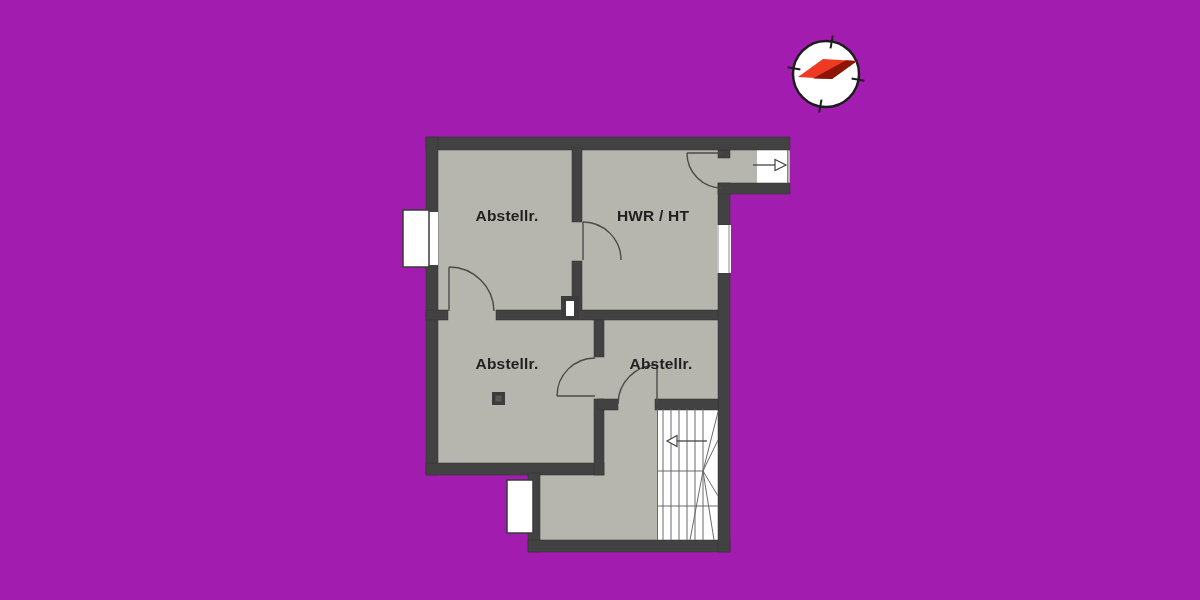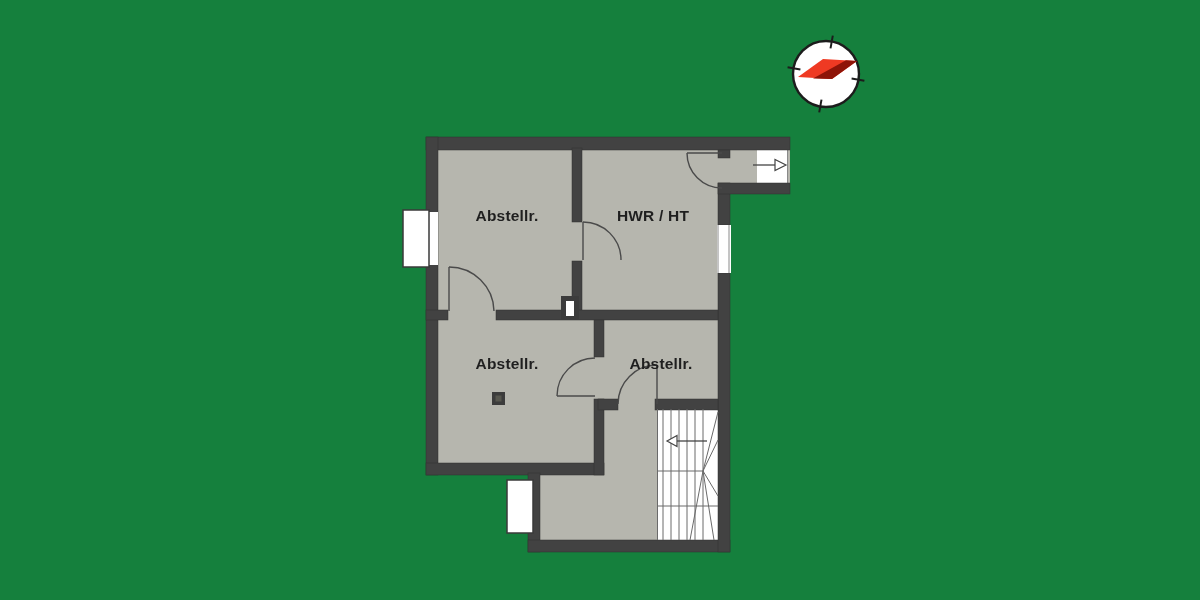--- a/index.html
+++ b/index.html
@@ -1,16 +1,16 @@
 <!DOCTYPE html>
 <html><head>
 <meta charset="utf-8">
 <style>
   html,body{margin:0;padding:0;background:#fff;}
-  .canvas{position:relative;width:1200px;height:600px;background:#15803d;overflow:hidden;
+  .canvas{position:relative;width:1200px;height:600px;background:#a21caf;overflow:hidden;
           font-family:"Liberation Sans",sans-serif;}
   .plan-svg{position:absolute;left:0;top:0;}
   .room-label{font-family:"Liberation Sans",sans-serif;font-weight:700;font-size:15.5px;
               fill:#1f1f1f;text-anchor:middle;letter-spacing:.2px;}
   .wall{stroke:#333;stroke-width:.5;}
   .doorline{fill:none;stroke:#4a4a4a;stroke-width:1.4;}
   .stairline{stroke:#6a6a6a;stroke-width:1;}
   .winbox{fill:#ffffff;stroke:#3a3a3a;stroke-width:1.5;}
   .thin{stroke:#8a8a8a;stroke-width:1;}
   .arrowline{stroke:#444;stroke-width:1.3;fill:none;}

